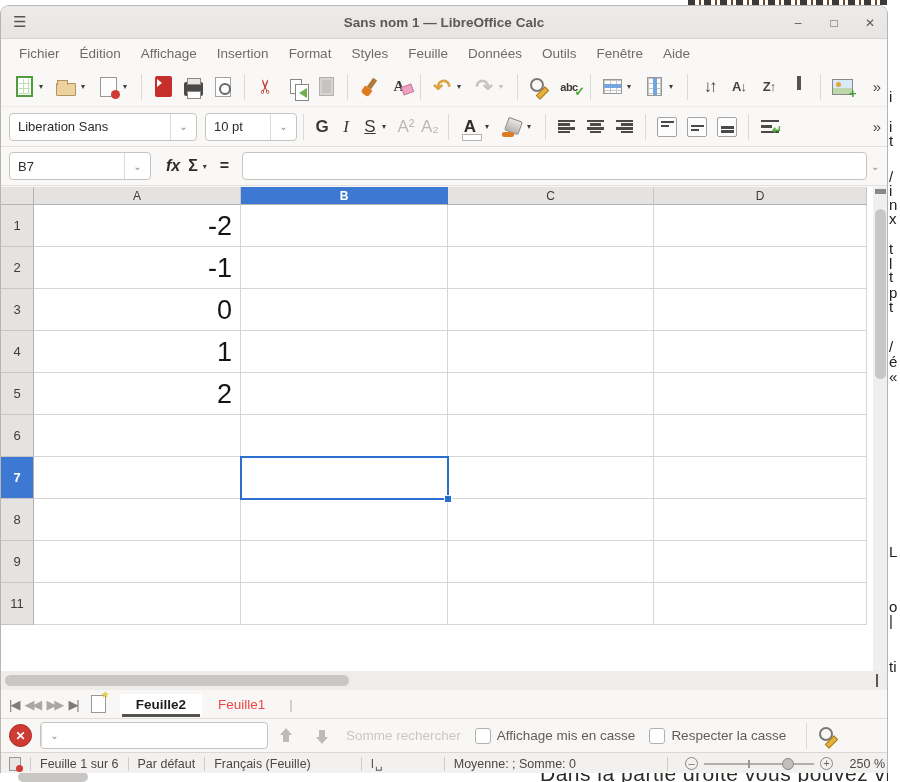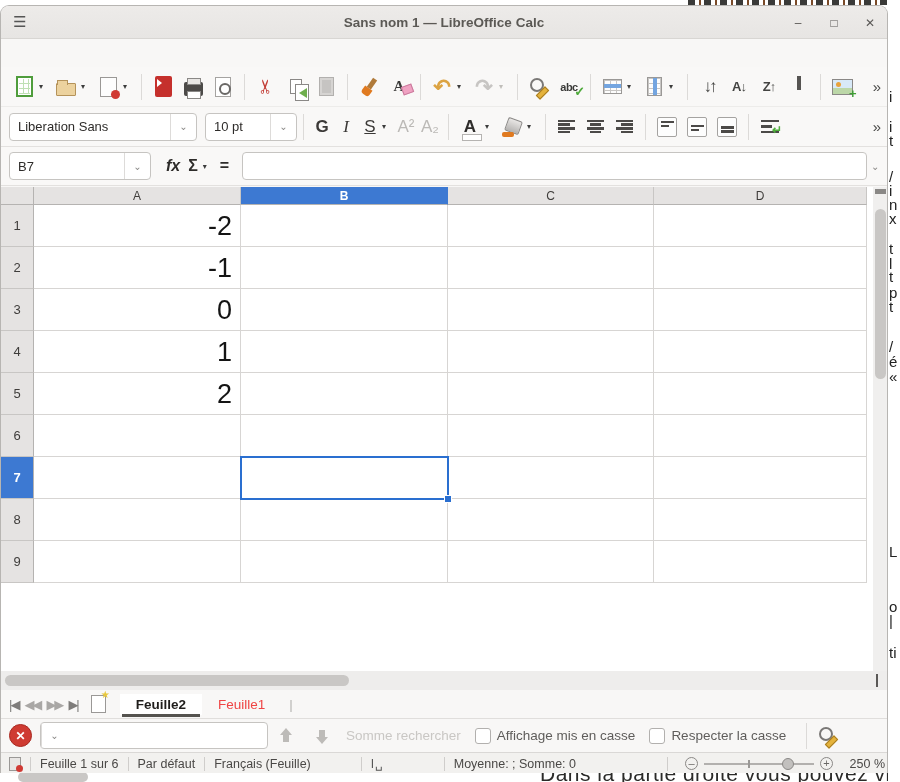--- a/index.html
+++ b/index.html
@@ -235,35 +235,48 @@
     <span style="top: 255px;">l</span>
     <span style="top: 268px;">t</span>
     <span style="top: 284px;">p</span>
     <span style="top: 298px;">t</span>
     <span style="top: 338px;">/</span>
     <span style="top: 353px;">é</span>
     <span style="top: 368px;">«</span>
     <span style="top: 543px;">L</span>
     <span style="top: 598px;">o</span>
     <span style="top: 612px;">|</span>
-    <span style="top: 644px;">ti</span>
+    <span style="top: 658px;">ti</span>
   </div>
 
 <div id="calc">
 
   <div id="titlebar">
     <div id="hamburger">☰</div>
     <div id="win-title">Sans nom 1 — LibreOffice Calc</div>
     <div id="win-btns">
       <div class="wb">–</div>
       <div class="wb">□</div>
       <div class="wb">✕</div>
     </div>
   </div>
 
+  <div id="menubar">
+      <div class="menu-item">Fichier</div>
+      <div class="menu-item">Édition</div>
+      <div class="menu-item">Affichage</div>
+      <div class="menu-item">Insertion</div>
+      <div class="menu-item">Format</div>
+      <div class="menu-item">Styles</div>
+      <div class="menu-item">Feuille</div>
+      <div class="menu-item">Données</div>
+      <div class="menu-item">Outils</div>
+      <div class="menu-item">Fenêtre</div>
+      <div class="menu-item">Aide</div>
+    </div>
 
   <div class="tb" id="toolbar-std">
     <div class="ti">
         <div class="ic-new"></div>
       </div>
     <div class="dd">▾</div>
     <div class="ti">
         <div class="ic-open"></div>
       </div>
     <div class="dd">▾</div>
@@ -484,20 +497,27 @@
         </div>
         <div class="grow">
           <div class="rhead">8</div>
           <div class="cell" style="width: 207px;"></div>
           <div class="cell" style="width: 207px;"></div>
           <div class="cell" style="width: 206px;"></div>
           <div class="cell" style="width: 213px;"></div>
         </div>
         <div class="grow">
           <div class="rhead">9</div>
+          <div class="cell" style="width: 207px;"></div>
+          <div class="cell" style="width: 207px;"></div>
+          <div class="cell" style="width: 206px;"></div>
+          <div class="cell" style="width: 213px;"></div>
+        </div>
+        <div class="grow">
+          <div class="rhead">11</div>
           <div class="cell" style="width: 207px;"></div>
           <div class="cell" style="width: 207px;"></div>
           <div class="cell" style="width: 206px;"></div>
           <div class="cell" style="width: 213px;"></div>
         </div>
       </div>
     <div id="sel-box" style="left: 239px; top: 269px; width: 209px; height: 44px;"></div>
     <div id="sel-handle" style="left: 443px; top: 308px;"></div>
   </div>
 

